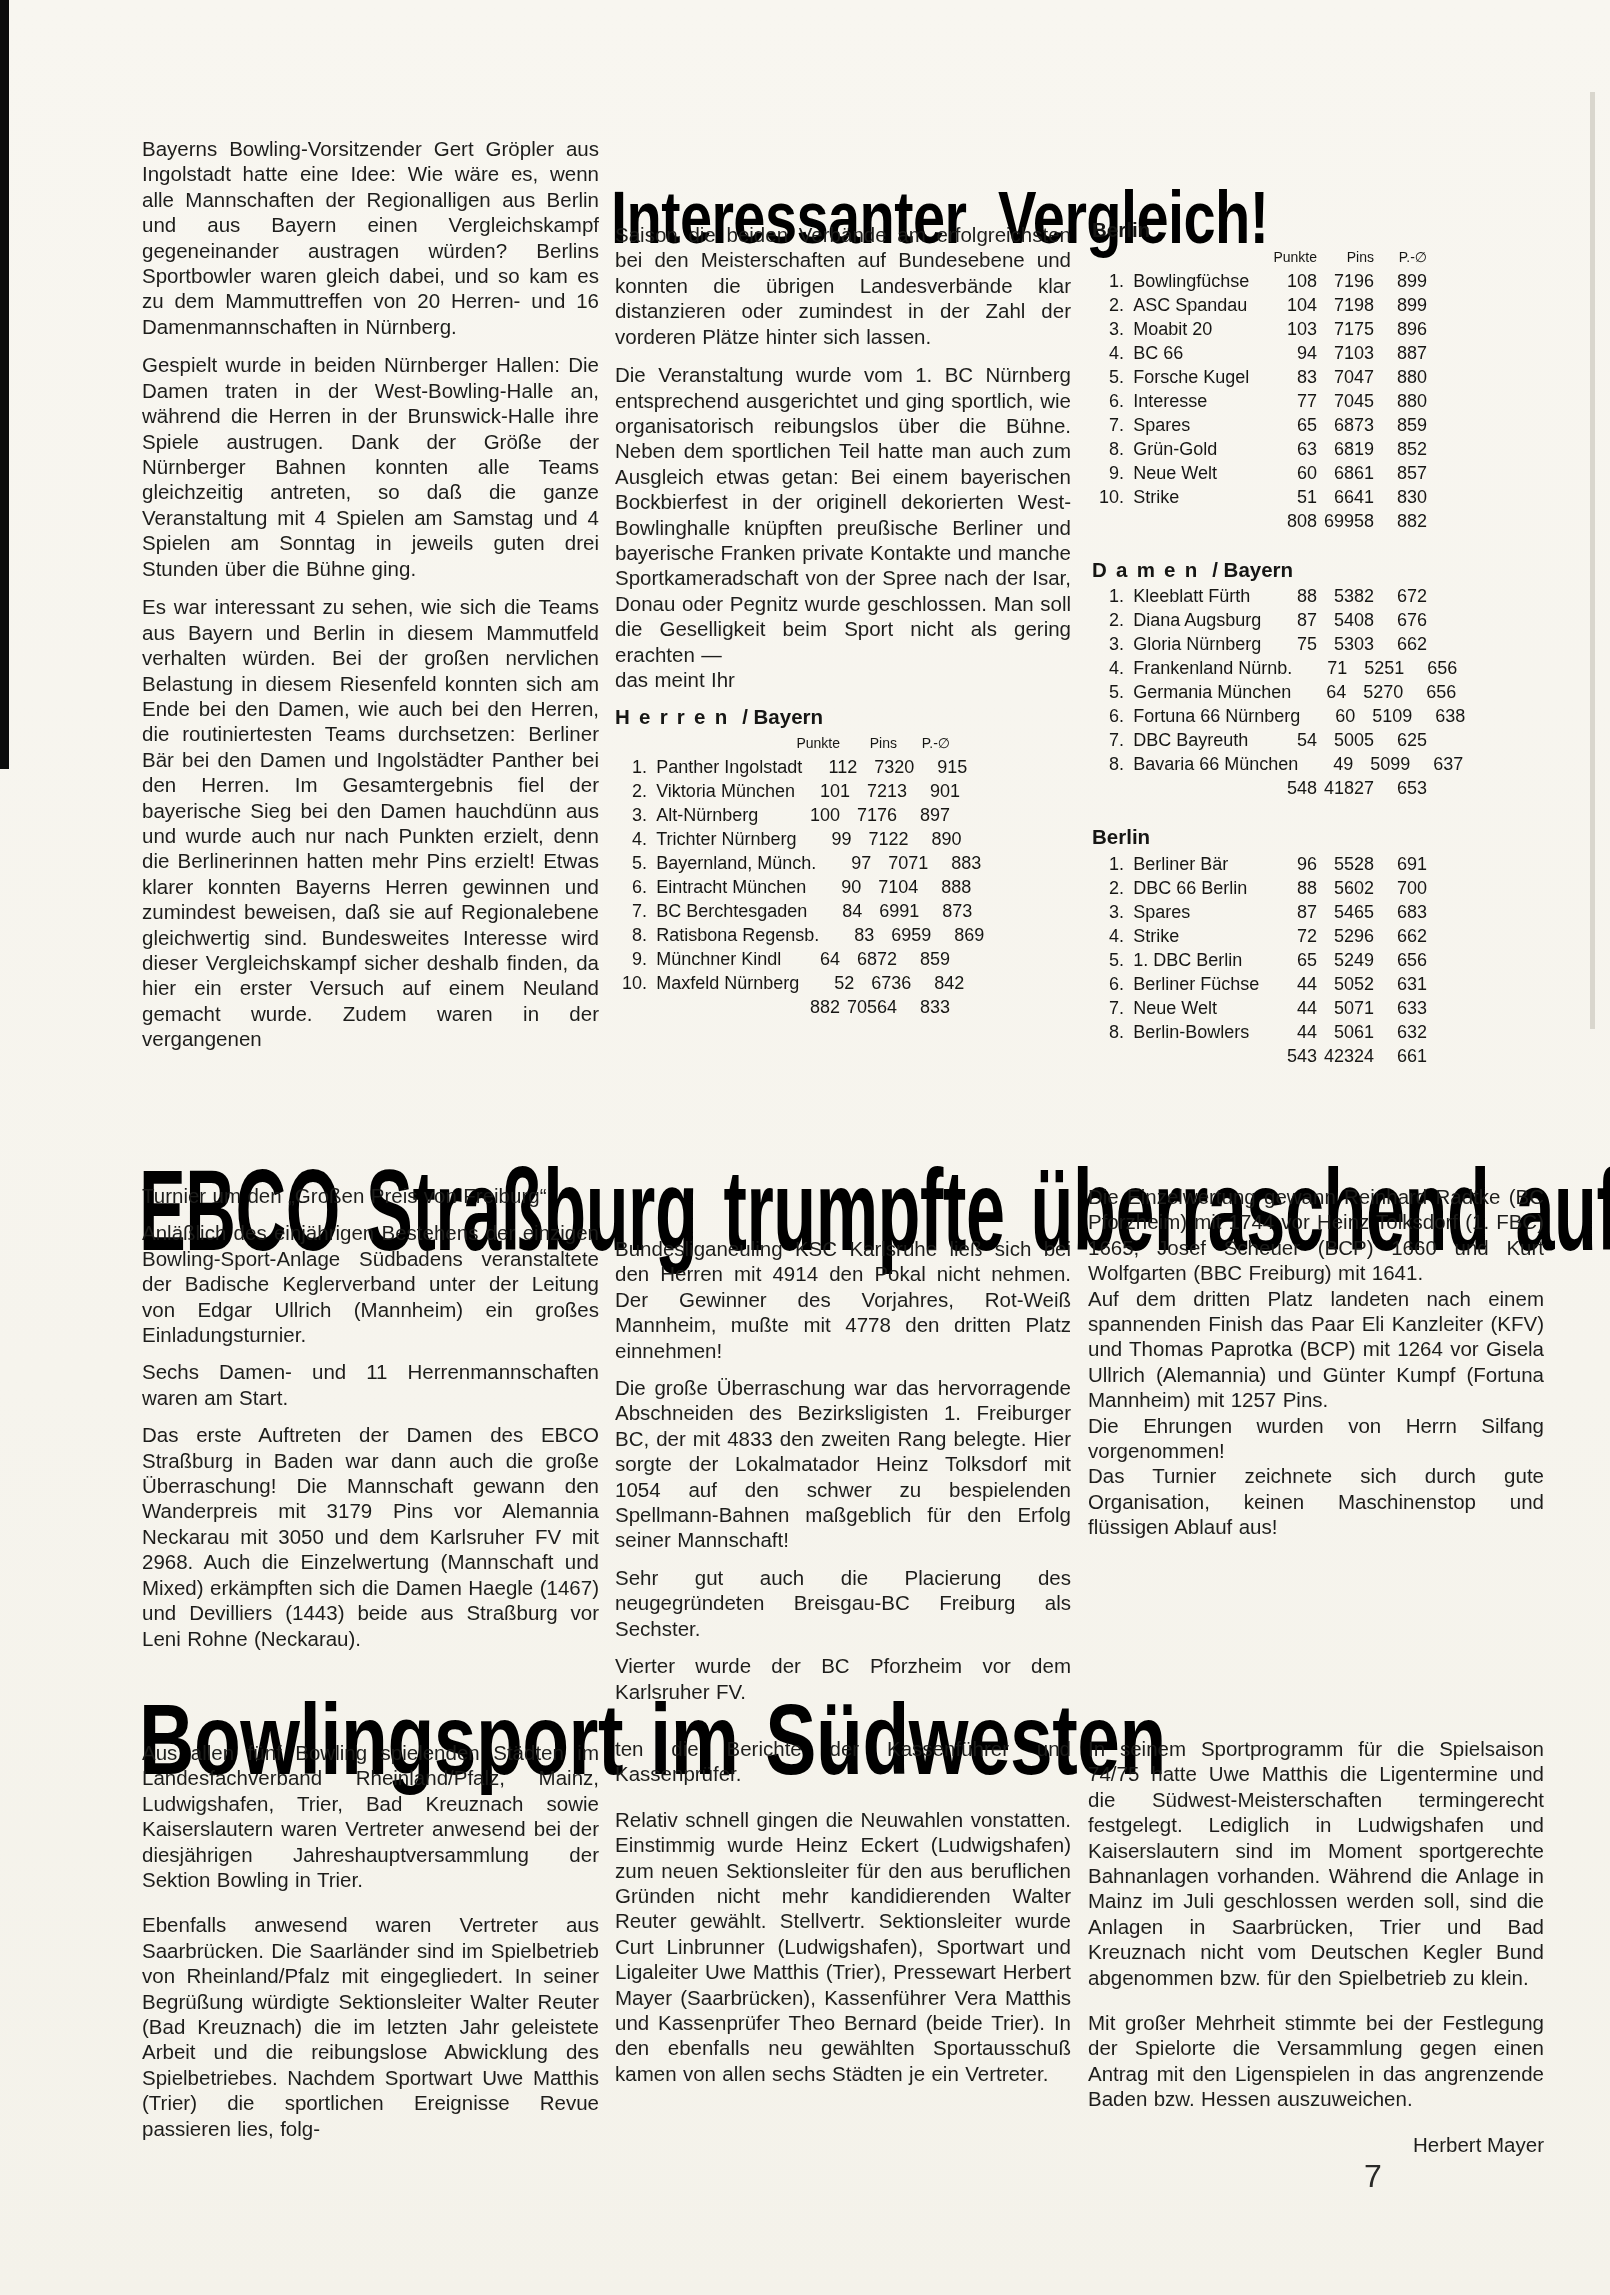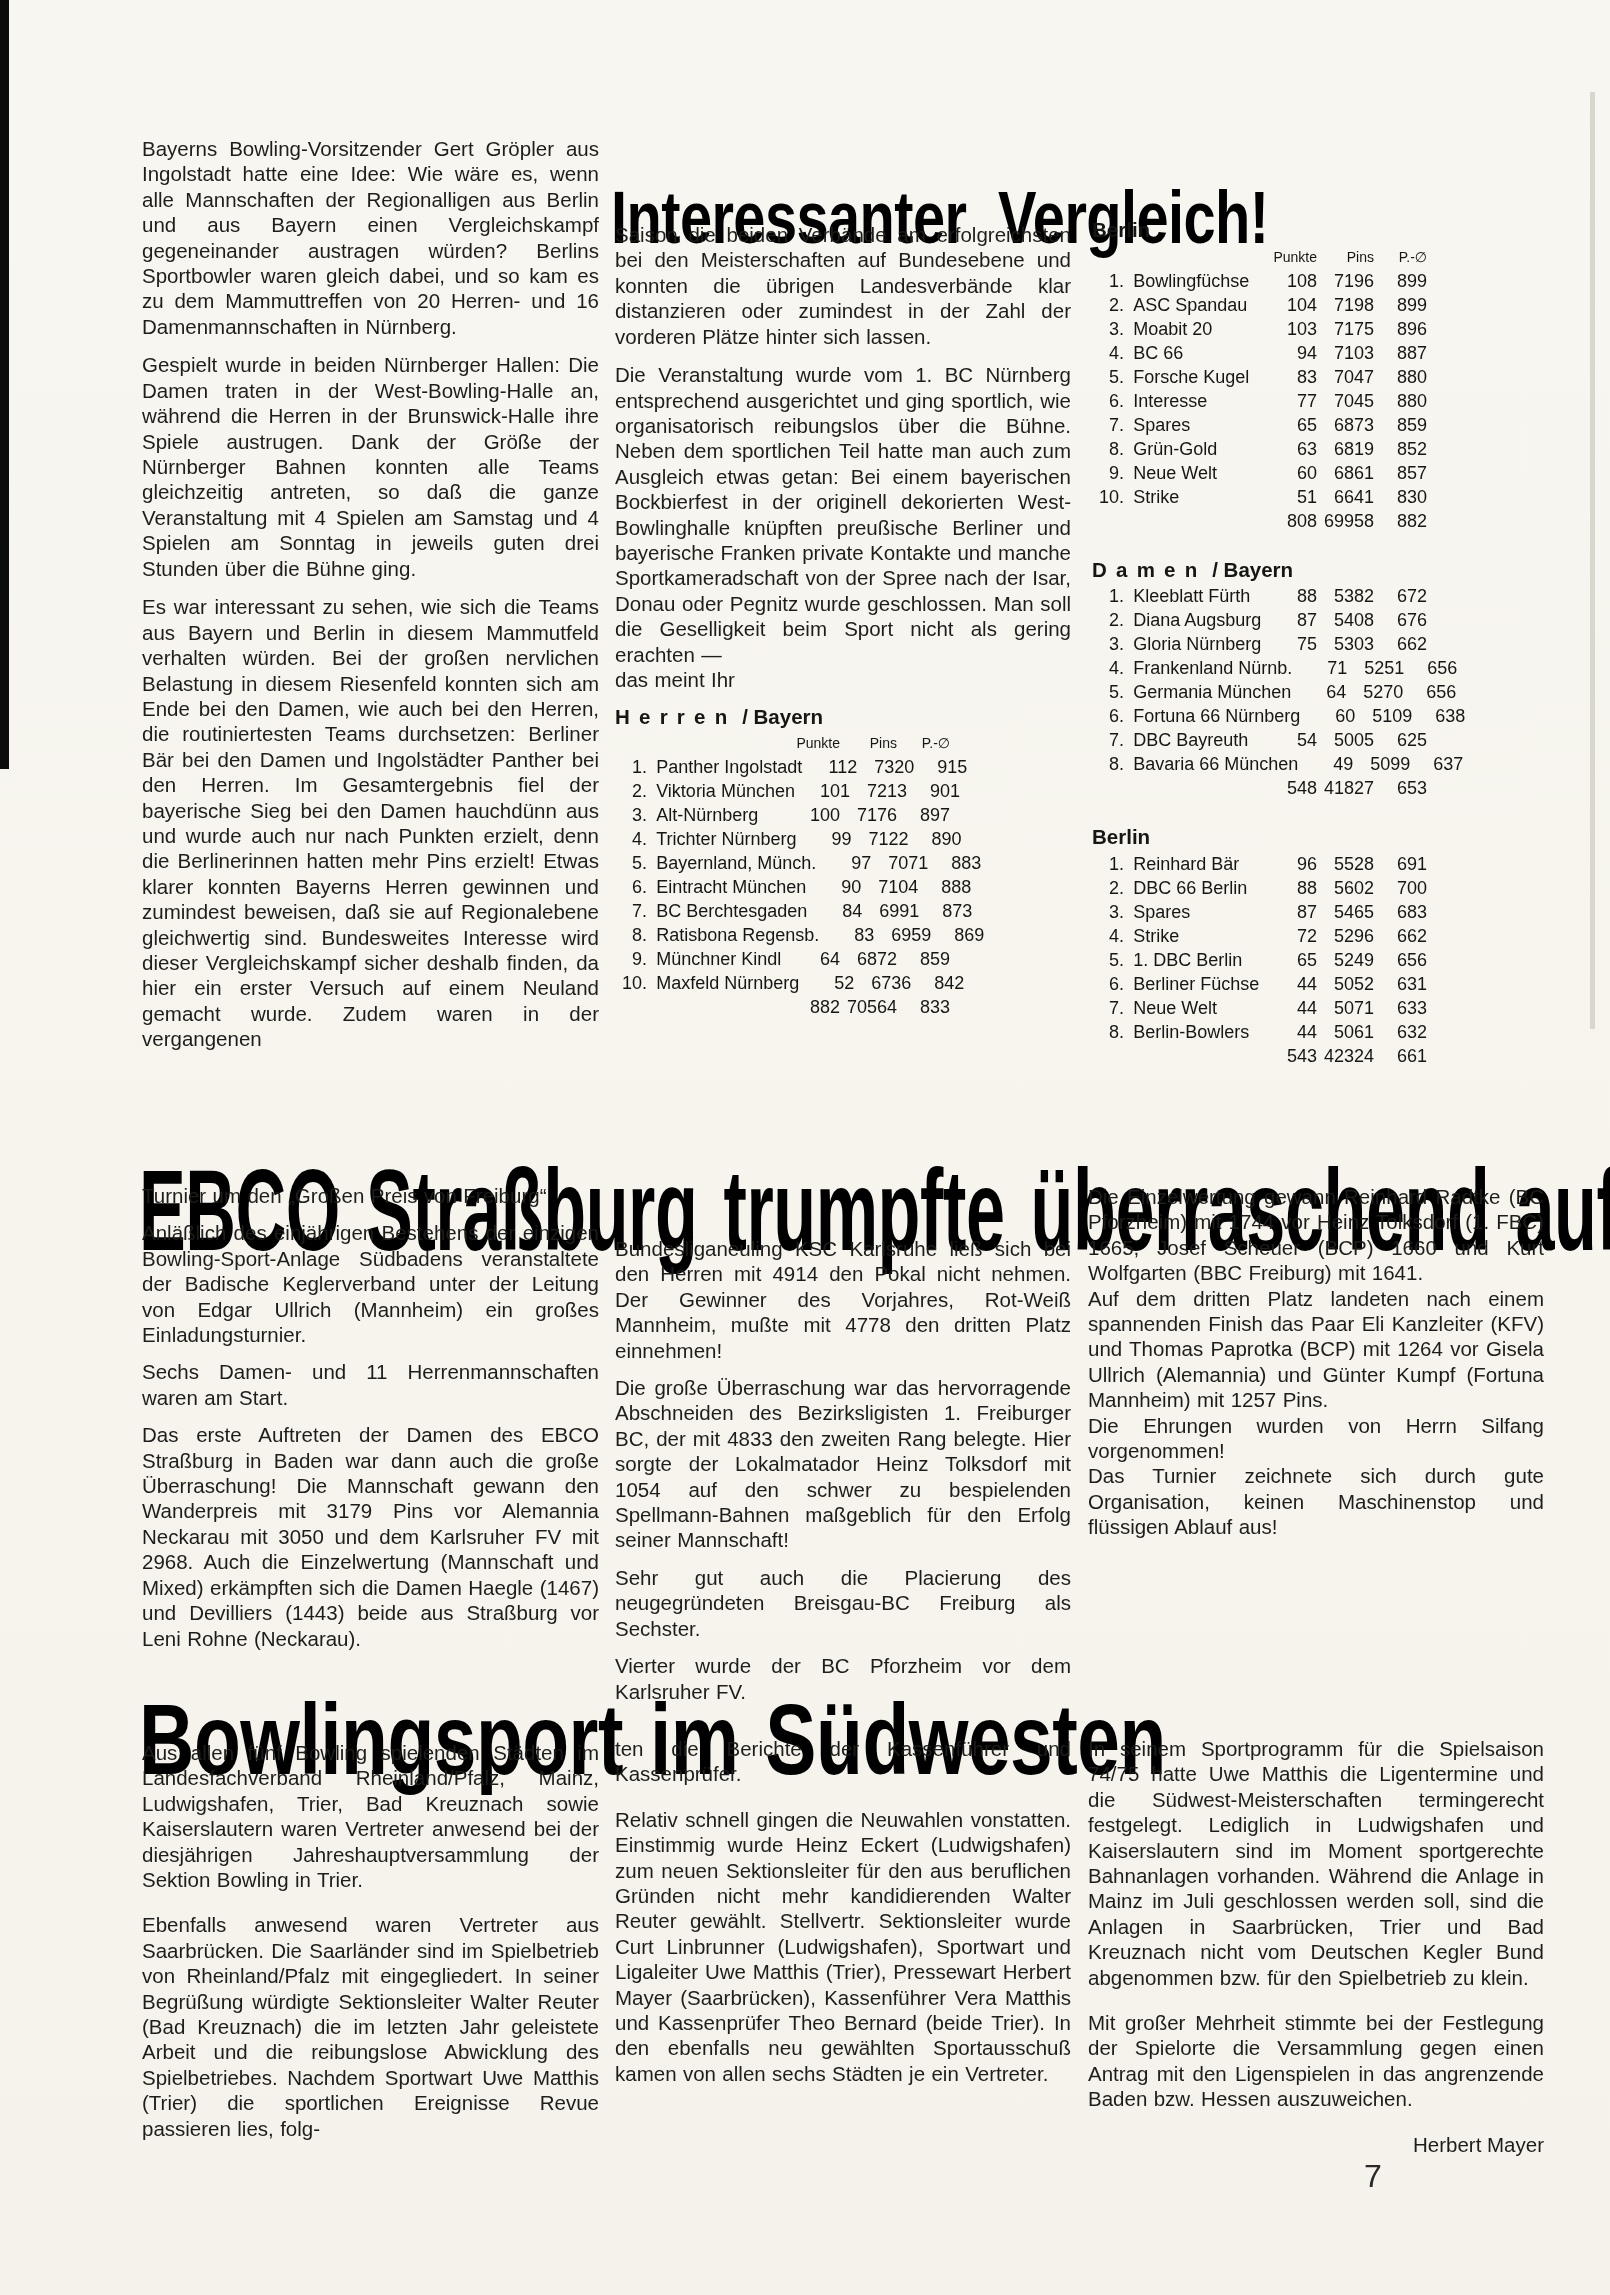--- a/index.html
+++ b/index.html
@@ -372,21 +372,21 @@
         <span class="c-num">653</span>
       </div>
     </div>
 
     <div class="stats ml mt">
       <h3 class="stats-heading">Berlin</h3>
       <div>
 
           <div class="trow">
             <span class="c-rank">1.</span>
-            <span class="c-name">Reinhard Bär</span>
+            <span class="c-name">Berliner Bär</span>
             <span class="c-num">96</span>
             <span class="c-num">5528</span>
             <span class="c-num">691</span>
           </div>
 
           <div class="trow">
             <span class="c-rank">2.</span>
             <span class="c-name">DBC 66 Berlin</span>
             <span class="c-num">88</span>
             <span class="c-num">5602</span>

